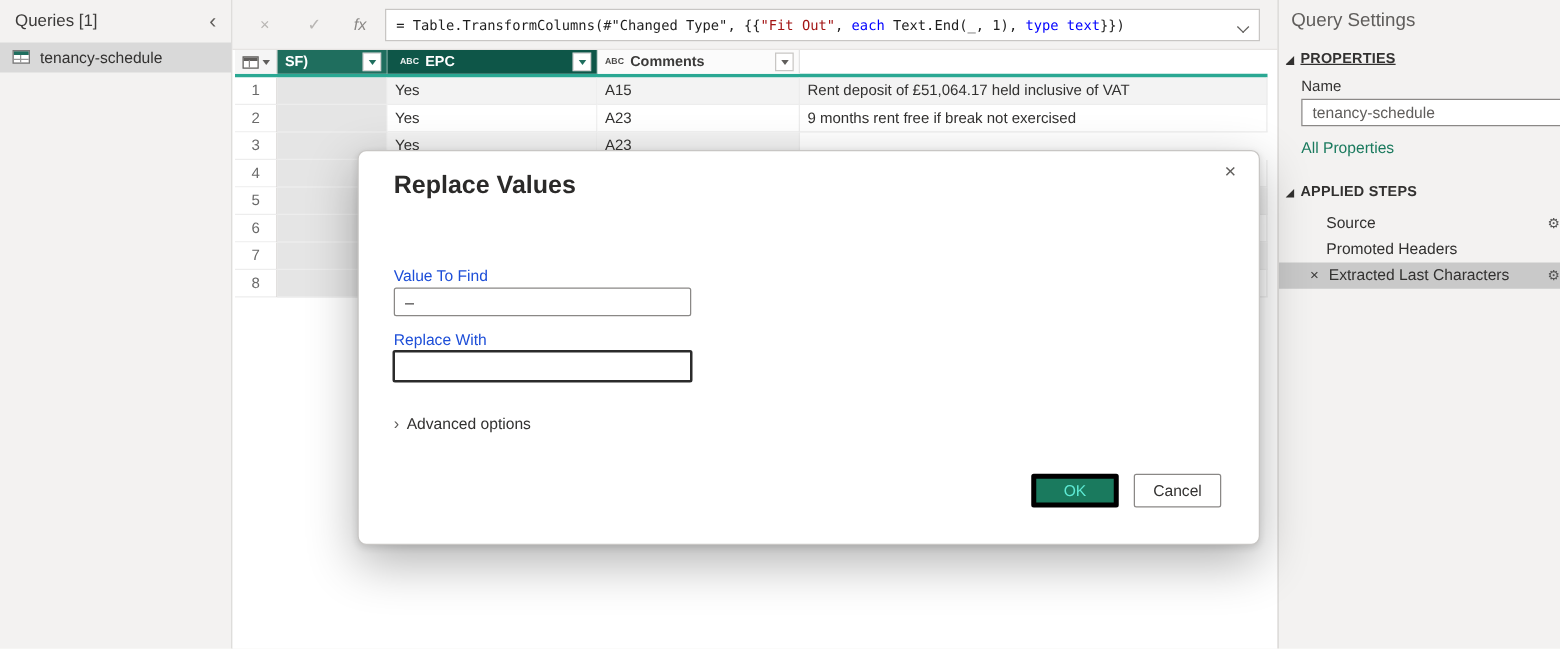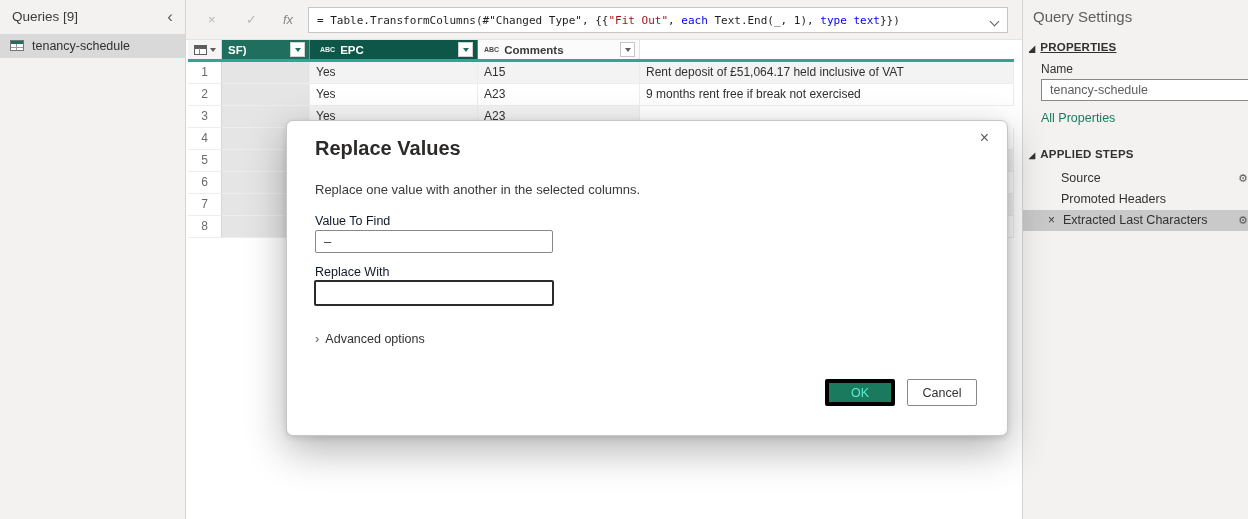--- a/index.html
+++ b/index.html
@@ -50,21 +50,21 @@
   .c { font-size:12px; line-height:21px; padding:0 6px; white-space:nowrap; overflow:hidden; border-right:1px solid #ececec; border-bottom:1px solid #ededed; background:#fff; cursor:default; }
   .c.num { color:#6a6a6a; text-align:center; padding:0; border-right:1px solid #d8d6d4; background:#fff; }
   .grow.odd .c:not(.num) { background:#f3f3f3; }
   .grow .c.sf { background:#e5e5e5 !important; }
 
   
   .dialog { position:absolute; left:286px; top:120px; width:722px; height:316px; background:#fff; border:1px solid #c8c6c4; border-radius:7px; box-shadow:0 14px 40px rgba(0,0,0,.30), 0 2px 6px rgba(0,0,0,.12); z-index:30; }
   .dlg-close { position:absolute; right:18px; top:8px; font-size:16px; color:#605e5c; cursor:pointer; }
   .dlg-title { position:absolute; left:28px; top:16px; font-size:20px; font-weight:600; color:#2b2a29; }
   .dlg-desc { position:absolute; left:28px; top:61px; font-size:13px; color:#3b3a39; }
-  .dlg-label { position:absolute; left:28px; font-size:12.5px; color:#0f172a; }
+  .dlg-label { position:absolute; left:28px; font-size:12.5px; color:#1d4ed8; }
   .lbl-find { top:93px; } .lbl-replace { top:144px; }
   .dlg-input { position:absolute; font-family:"Liberation Sans", sans-serif; font-size:13px; padding:0 8px; border-radius:2px; outline:none; color:#323130; }
   .inp-find { left:28px; top:109px; width:238px; height:23px; border:1px solid #8a8886; }
   .inp-replace { left:27px; top:159px; width:240px; height:26px; border:2px solid #2b2b2b; }
   .advanced { position:absolute; left:28px; top:210px; font-size:12.5px; color:#323130; cursor:pointer; }
   .adv-chevron { color:#605e5c; margin-right:6px; font-size:13px; }
   .btn { position:absolute; top:258px; width:70px; height:27px; font-size:12.5px; border-radius:2px; cursor:pointer; font-family:"Liberation Sans", sans-serif; }
   .btn-ok { right:112px; background:#1a7a5e; color:#5eead4; border:4px solid #000000; }
   .btn-cancel { right:30px; background:#fff; color:#323130; border:1px solid #8a8886; }
 
@@ -83,21 +83,21 @@
   .step-delete { position:absolute; left:25px; top:0; font-size:12px; color:#3b3a39; cursor:pointer; }
   .gear { position:absolute; left:215px; top:0; font-size:11px; color:#555; font-family:"DejaVu Sans", sans-serif; cursor:pointer; }
 </style>
 </head>
 <body>
 
 <div class="app">
 
   <aside class="sidebar">
     <div class="sidebar-header">
-      <span>Queries [9]</span>
+      <span>Queries [1]</span>
       <span class="collapse-icon">‹</span>
     </div>
     <div class="query-item">
       <span class="query-icon"></span>
       <span>tenancy-schedule</span>
     </div>
   </aside>
 
   <div class="topbar">
     <span class="fb-icon fb-cancel">×</span>
@@ -192,21 +192,20 @@
         <div class="c"></div>
         <div class="c"></div>
         <div class="c"></div>
       </div>
     </div>
   </div>
 
   <div class="dialog">
     <span class="dlg-close">×</span>
     <div class="dlg-title">Replace Values</div>
-    <div class="dlg-desc">Replace one value with another in the selected columns.</div>
     <label class="dlg-label lbl-find">Value To Find</label>
     <input class="dlg-input inp-find" value="–" style="">
     <label class="dlg-label lbl-replace">Replace With</label>
     <input class="dlg-input inp-replace" value="" style="">
     <div class="advanced">
       <span class="adv-chevron">›</span><span>Advanced options</span>
     </div>
     <button class="btn btn-ok">OK</button>
     <button class="btn btn-cancel">Cancel</button>
   </div>

